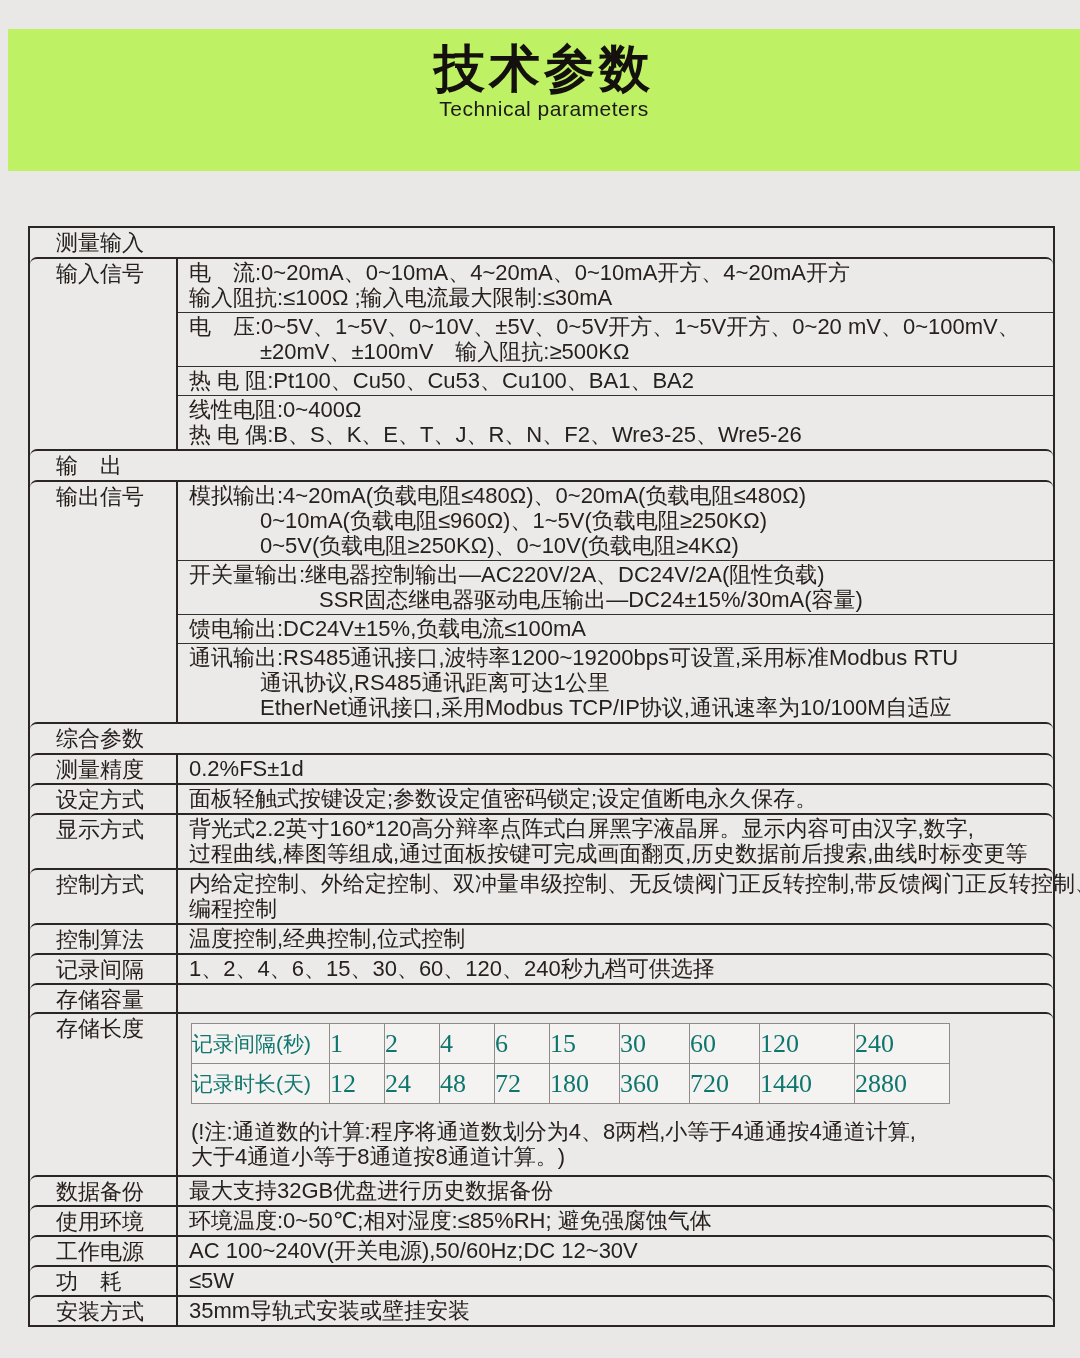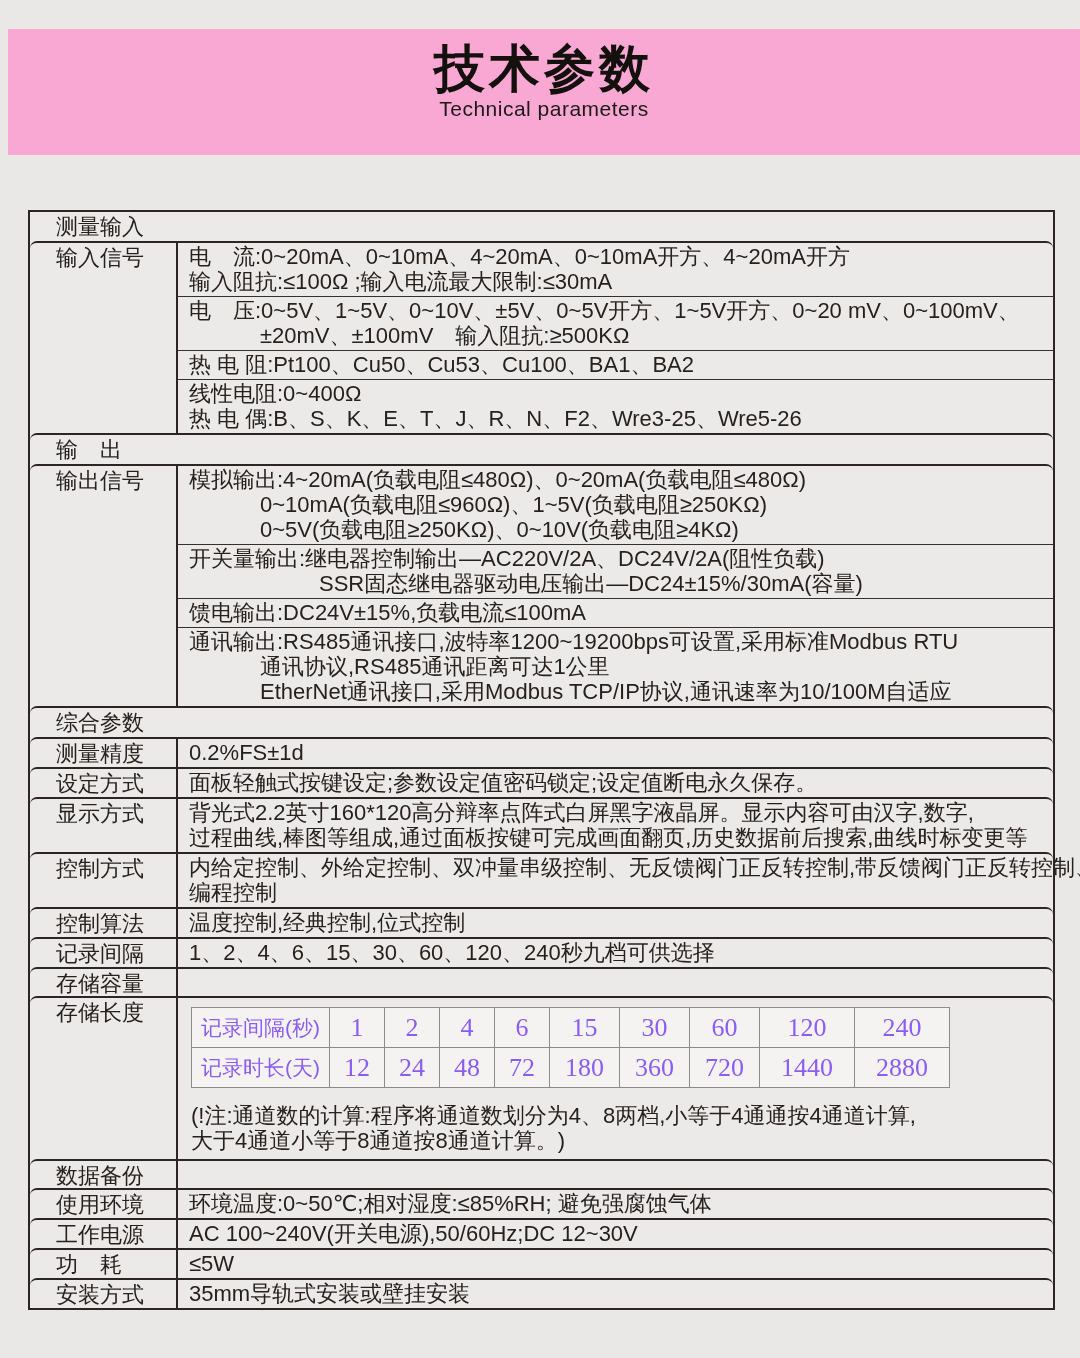--- a/index.html
+++ b/index.html
@@ -7,22 +7,22 @@
   body {
     height:1358px;
     background:#e9e8e6;
     font-family:"Liberation Sans","DejaVu Sans",sans-serif;
     color:#27211e;
     overflow:hidden;
   }
   
   .top-strip { height:29px; background:#e9e8e6; }
   .title-band {
-    height:126px;
-    background:#f9a8d4;
+    height:142px;
+    background:#bef264;
     text-align:center;
     margin-left:8px;
   }
   .page-title {
     padding-top:12px;
     font-size:51px;
     font-weight:bold;
     letter-spacing:4px;
     color:#13100e;
     line-height:56px;
@@ -59,25 +59,25 @@
   .ml-130 { margin-left:130px; }
   
   .storage-content { padding:9px 0 6px 13px; }
   table.mini {
     border-collapse:collapse;
     background:#f5f3f1;
     border:1.5px solid #7d7a77;
   }
   .mini td {
     border:1.5px solid #8e8b88;
-    text-align:center;
+    text-align:left;
     height:40px;
     font-family:"Liberation Serif","DejaVu Serif",serif;
     font-size:26px;
-    color:#8b5cf6;
+    color:#0f766e;
   }
   .mini td.mlbl {
     font-family:"Liberation Sans","DejaVu Sans",sans-serif;
     font-size:21px;
   }
   .mini .c0 { width:138px; }
   .mini .c1 { width:55px; }
   .mini .c2 { width:70px; }
   .mini .c3 { width:95px; }
   .storage-note { margin-top:15px; }
@@ -241,20 +241,23 @@
         </table>
       <div class="storage-note">
         <div class="line">(!注:通道数的计算:程序将通道数划分为4、8两档,小等于4通通按4通道计算,</div>
         <div class="line">大于4通道小等于8通道按8通道计算。)</div>
       </div>
     </div>
   </div>
 
   <div class="row">
     <div class="lbl">数据备份</div>
+    <div class="content">
+        <div class="val">最大支持32GB优盘进行历史数据备份</div>
+      </div>
   </div>
 
   <div class="row">
     <div class="lbl">使用环境</div>
     <div class="content">
         <div class="val">环境温度:0~50℃;相对湿度:≤85%RH; 避免强腐蚀气体</div>
       </div>
   </div>
 
   <div class="row">

